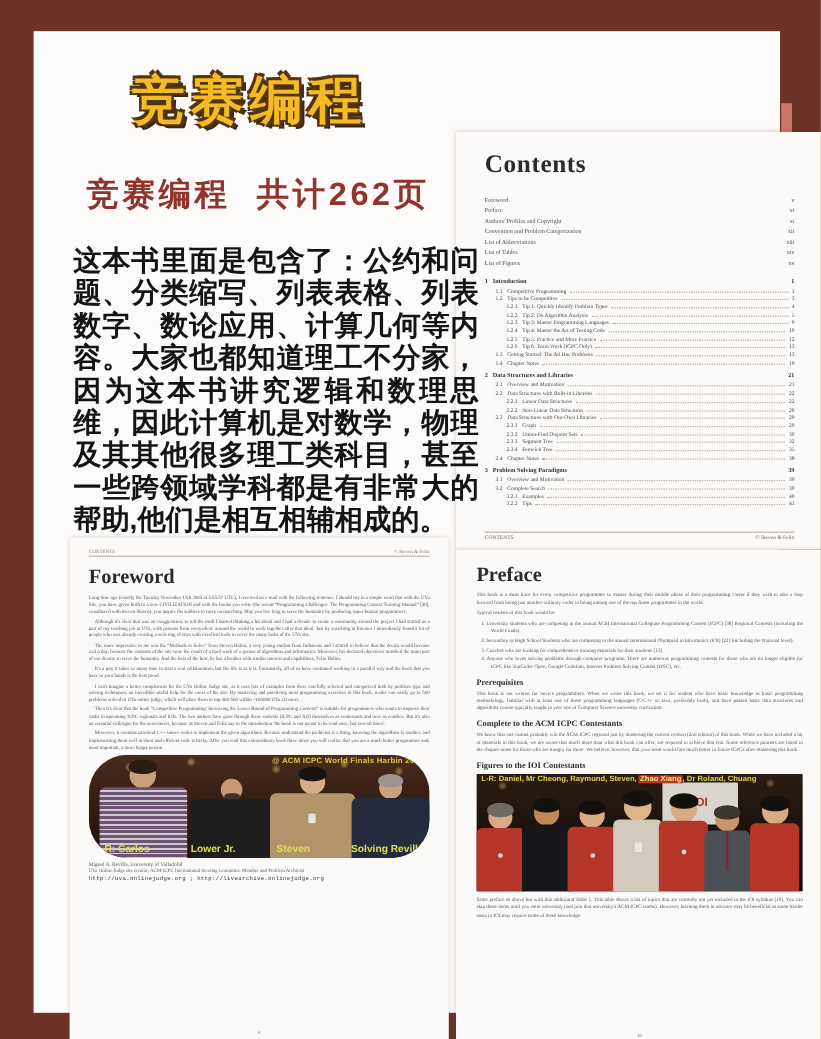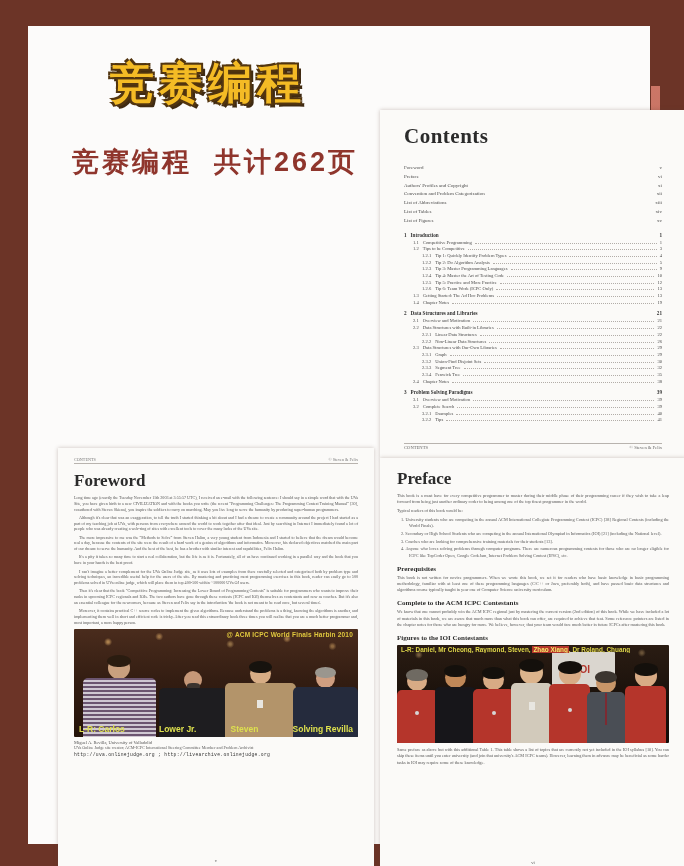--- a/index.html
+++ b/index.html
@@ -68,28 +68,29 @@
   }
   .bodytext p{font-size:4.1px;line-height:1.42;margin:0 0 2.4px;text-align:justify;color:#555;text-indent:5px}
   .bodytext p:first-child{text-indent:0}
   .small-body{font-size:4.3px;line-height:1.45;text-align:justify;color:#555;margin:0 0 2px}
   .subhead{font-size:7px;font-weight:bold;color:#2d2d2d;margin:6px 0 2px}
   .readers{margin:1px 0 0 4px}
   .reader-item{font-size:4.3px;line-height:1.45;text-align:justify;color:#555;margin-bottom:1.6px;padding-left:8px;text-indent:-8px}
   
   .photo{position:relative;overflow:hidden;border-radius:1px;margin-top:3px}
   .photo-left{
-    height:108px;
+    height:86px;
     background:
       radial-gradient(circle at 12% 12%, rgba(255,200,120,.55) 1px, transparent 4px),
       radial-gradient(circle at 30% 7%, rgba(255,200,120,.45) 1px, transparent 4px),
       radial-gradient(circle at 55% 14%, rgba(255,210,130,.4) 1px, transparent 4px),
       radial-gradient(circle at 75% 9%, rgba(255,200,120,.45) 1px, transparent 4px),
       radial-gradient(circle at 91% 16%, rgba(255,200,120,.4) 1px, transparent 4px),
       linear-gradient(180deg,#4a2c1d 0%,#331d12 48%,#241309 100%);
+    border-radius: 32px;
   }
   .photo-right{
     height:98px;
     background:
       radial-gradient(circle at 8% 10%, rgba(255,210,140,.35) 1px, transparent 4px),
       radial-gradient(circle at 90% 8%, rgba(255,210,140,.3) 1px, transparent 4px),
       linear-gradient(180deg,#2a1c13 0%,#1a110b 55%,#120c08 100%);
   }
   .photo-credit{
     position:absolute;top:2px;right:5px;z-index:6;
@@ -132,20 +133,21 @@
 
 <div class="pink-strip"></div>
 <div class="canvas">
 
   <div class="title">竞赛编程</div>
 
   <div class="subtitle">
     <span>竞赛编程</span><span class="gap"></span><span>共计262页</span>
   </div>
 
+  <div class="intro">这本书里面是包含了：公约和问题、分类缩写、列表表格、列表数字、数论应用、计算几何等内容。大家也都知道理工不分家，因为这本书讲究逻辑和数理思维，因此计算机是对数学，物理 及其其他很多理工类科目，甚至一些跨领域学科都是有非常大的帮助,他们是相互相辅相成的。</div>
 
   <section class="panel contents-panel">
     <h1 class="page-h1">Contents</h1>
     <div class="fm" id="fm">
         <div class="fm-row">
           <span class="t">Foreword</span>
           <span class="sp"></span>
           <span class="p">v</span>
         </div>
         <div class="fm-row">

